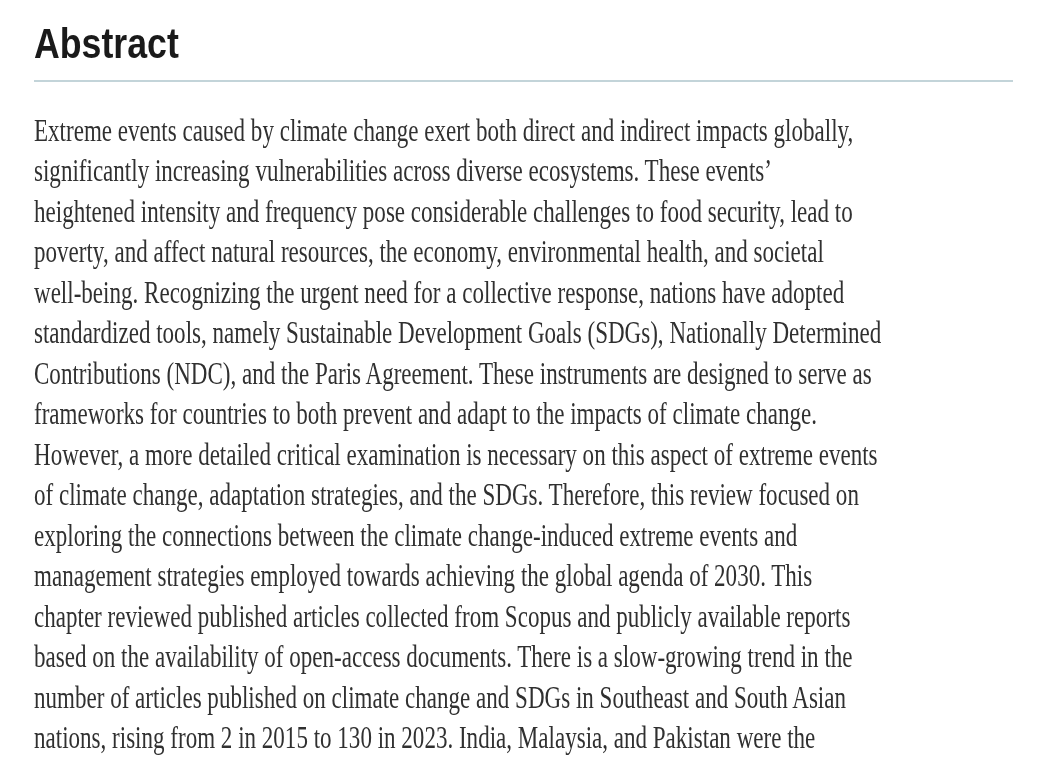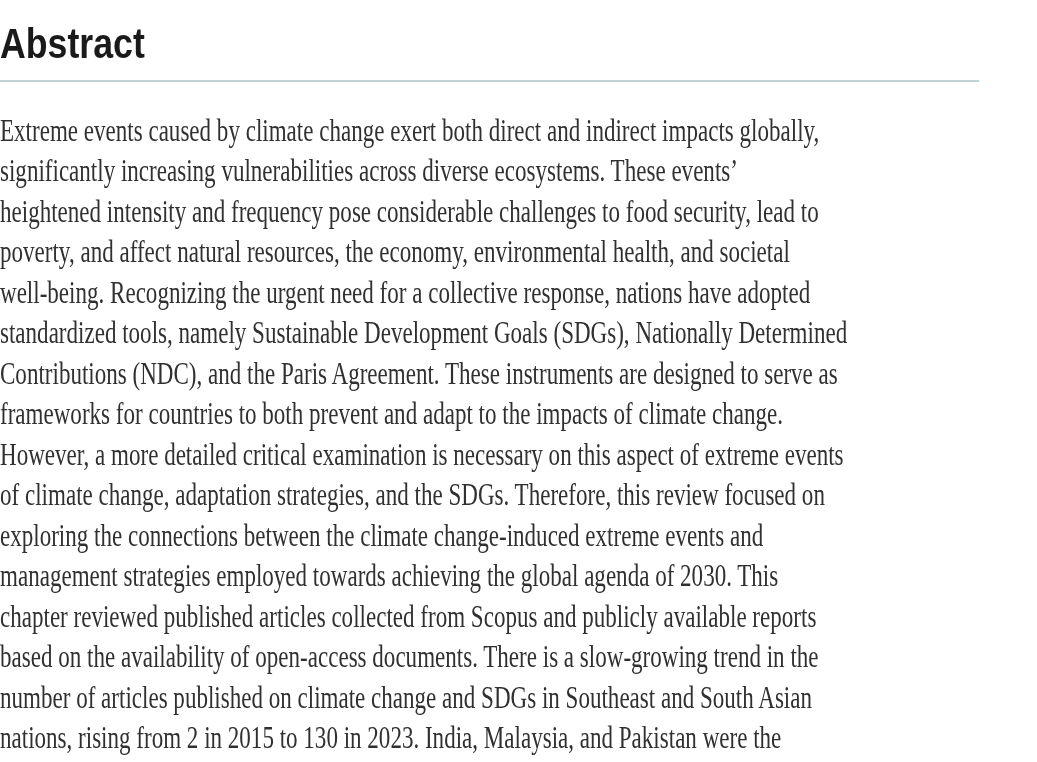--- a/index.html
+++ b/index.html
@@ -9,20 +9,21 @@
     --text-color:#303030;
   }
   *{margin:0;padding:0;box-sizing:border-box;}
   html,body{
     width:1037px;height:762px;
     background:var(--bg);
     overflow:hidden;
     font-family:"Liberation Serif", serif;
   }
   .article{
+    padding-left:34px;
     width:1037px;
   }
   .title{
     margin-top:23px;
     font-family:"Liberation Sans", sans-serif;
     font-weight:700;
     font-size:42px;
     line-height:1;
     color:var(--title-color);
     transform:scaleX(0.85);

